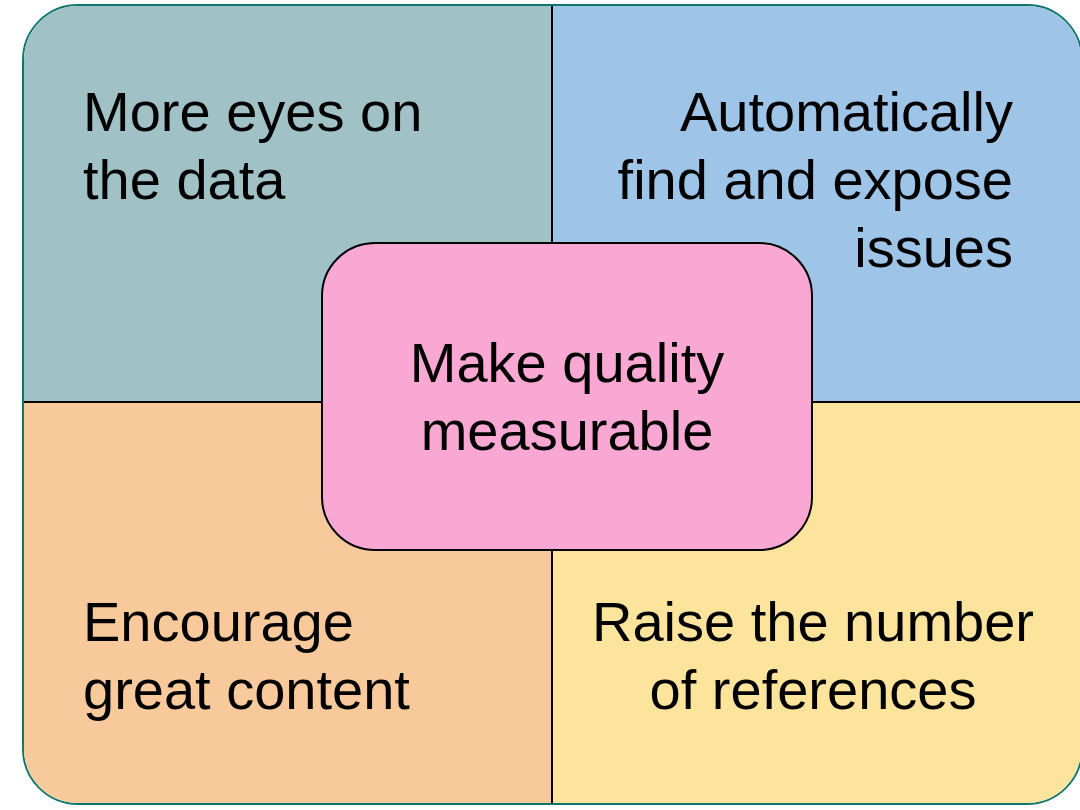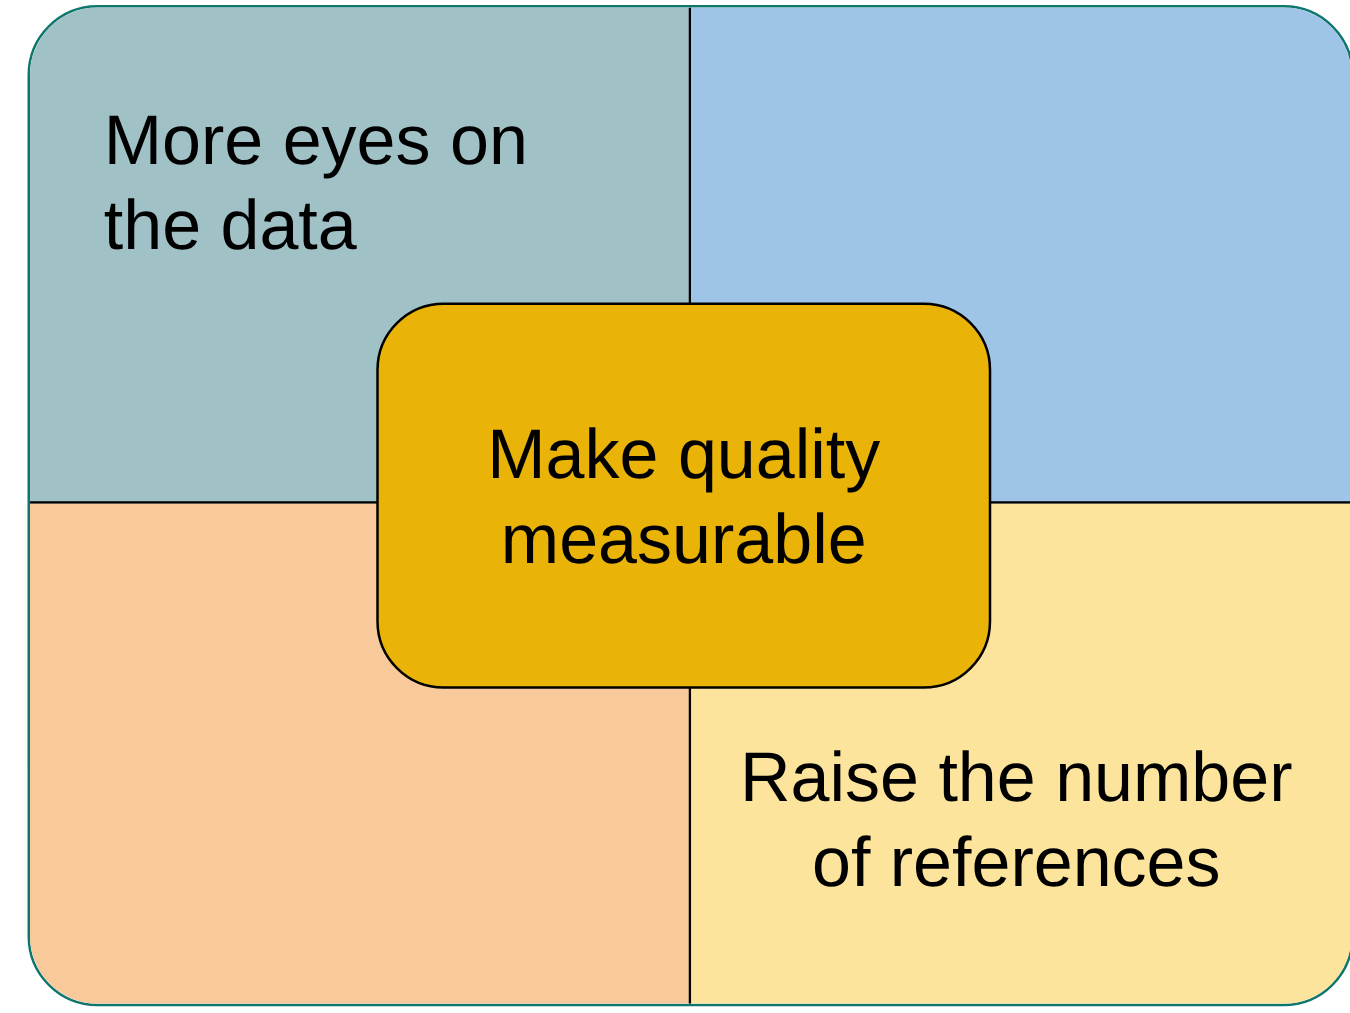--- a/index.html
+++ b/index.html
@@ -80,22 +80,24 @@
 
     <div class="grid">
       <div class="cell col-left row-top" style="background-color: rgb(160, 194, 199);"></div>
       <div class="cell row-top" style="background-color: rgb(158, 197, 232);"></div>
       <div class="cell col-left" style="background-color: rgb(248, 202, 155);"></div>
       <div class="cell" style="background-color: rgb(252, 228, 156);"></div>
     </div>
 
     <div class="qtext tl">More eyes on the data</div>
 
+    <div class="qtext tr">Automatically find and expose issues</div>
 
+    <div class="qtext bl">Encourage great content</div>
 
     <div class="qtext br">Raise the number of references</div>
 
-    <div class="center-box" style="background-color: #eab308;">
+    <div class="center-box" style="background-color: #f9a8d4; margin-left: 20px;">
       <div class="qlabel">Make quality measurable</div>
     </div>
 
   </div>
 </div>
 
 </body></html>

